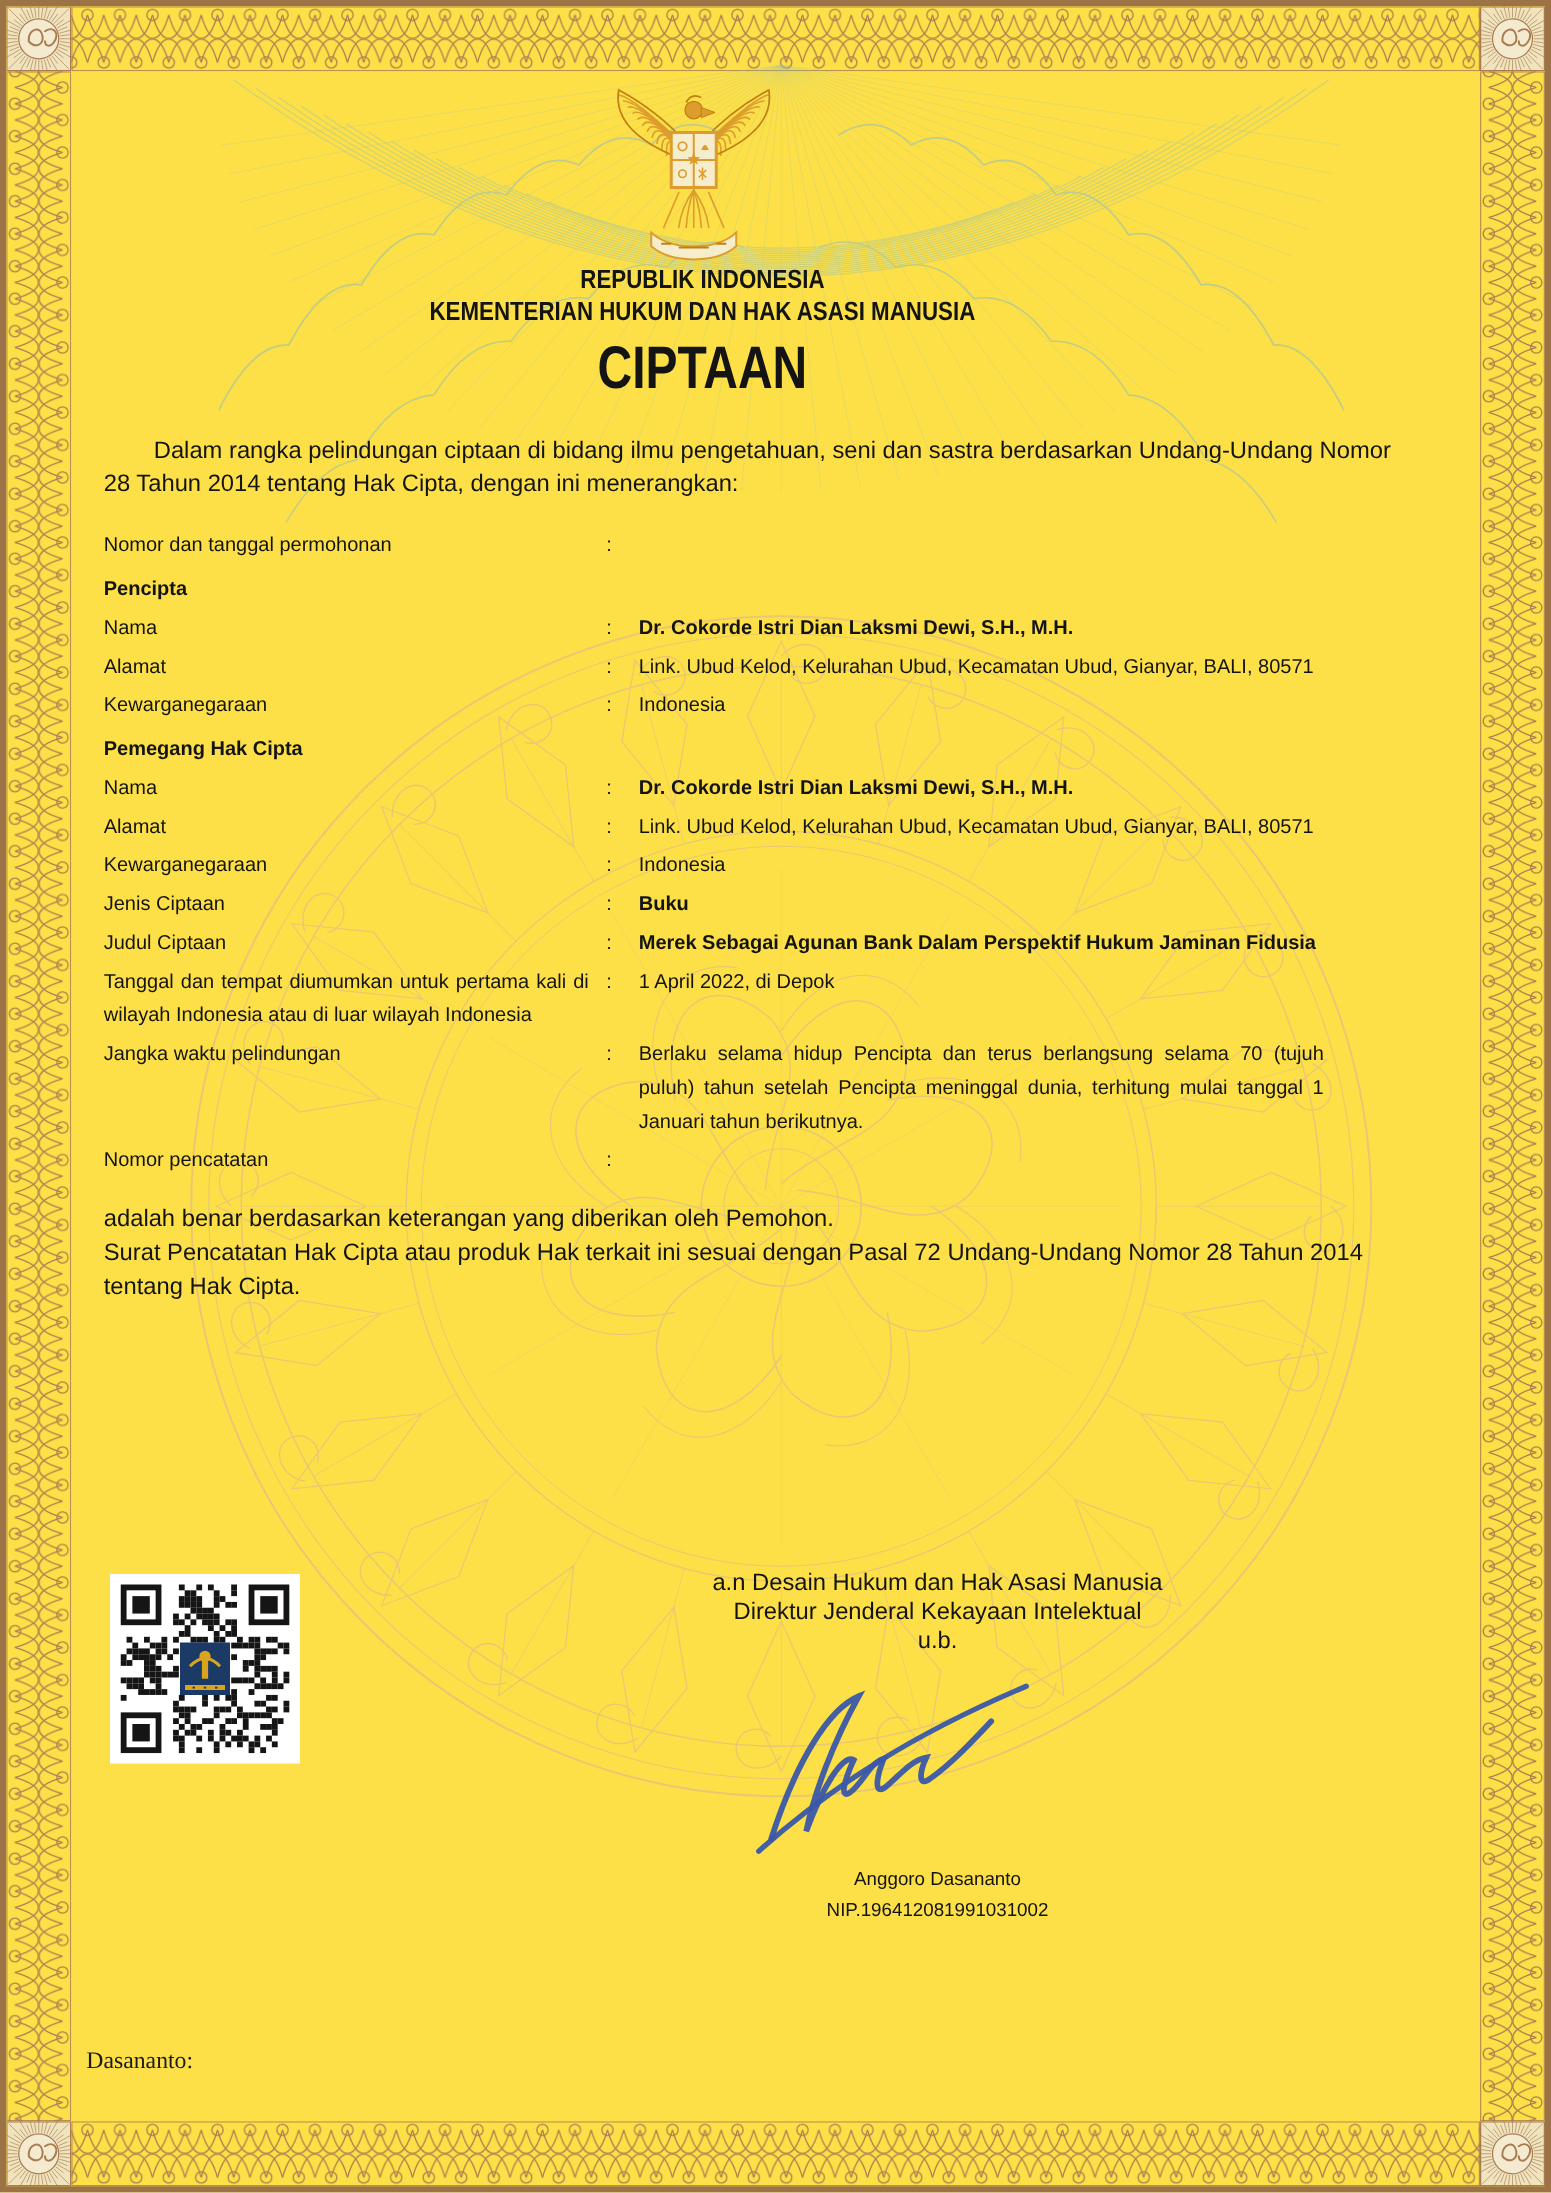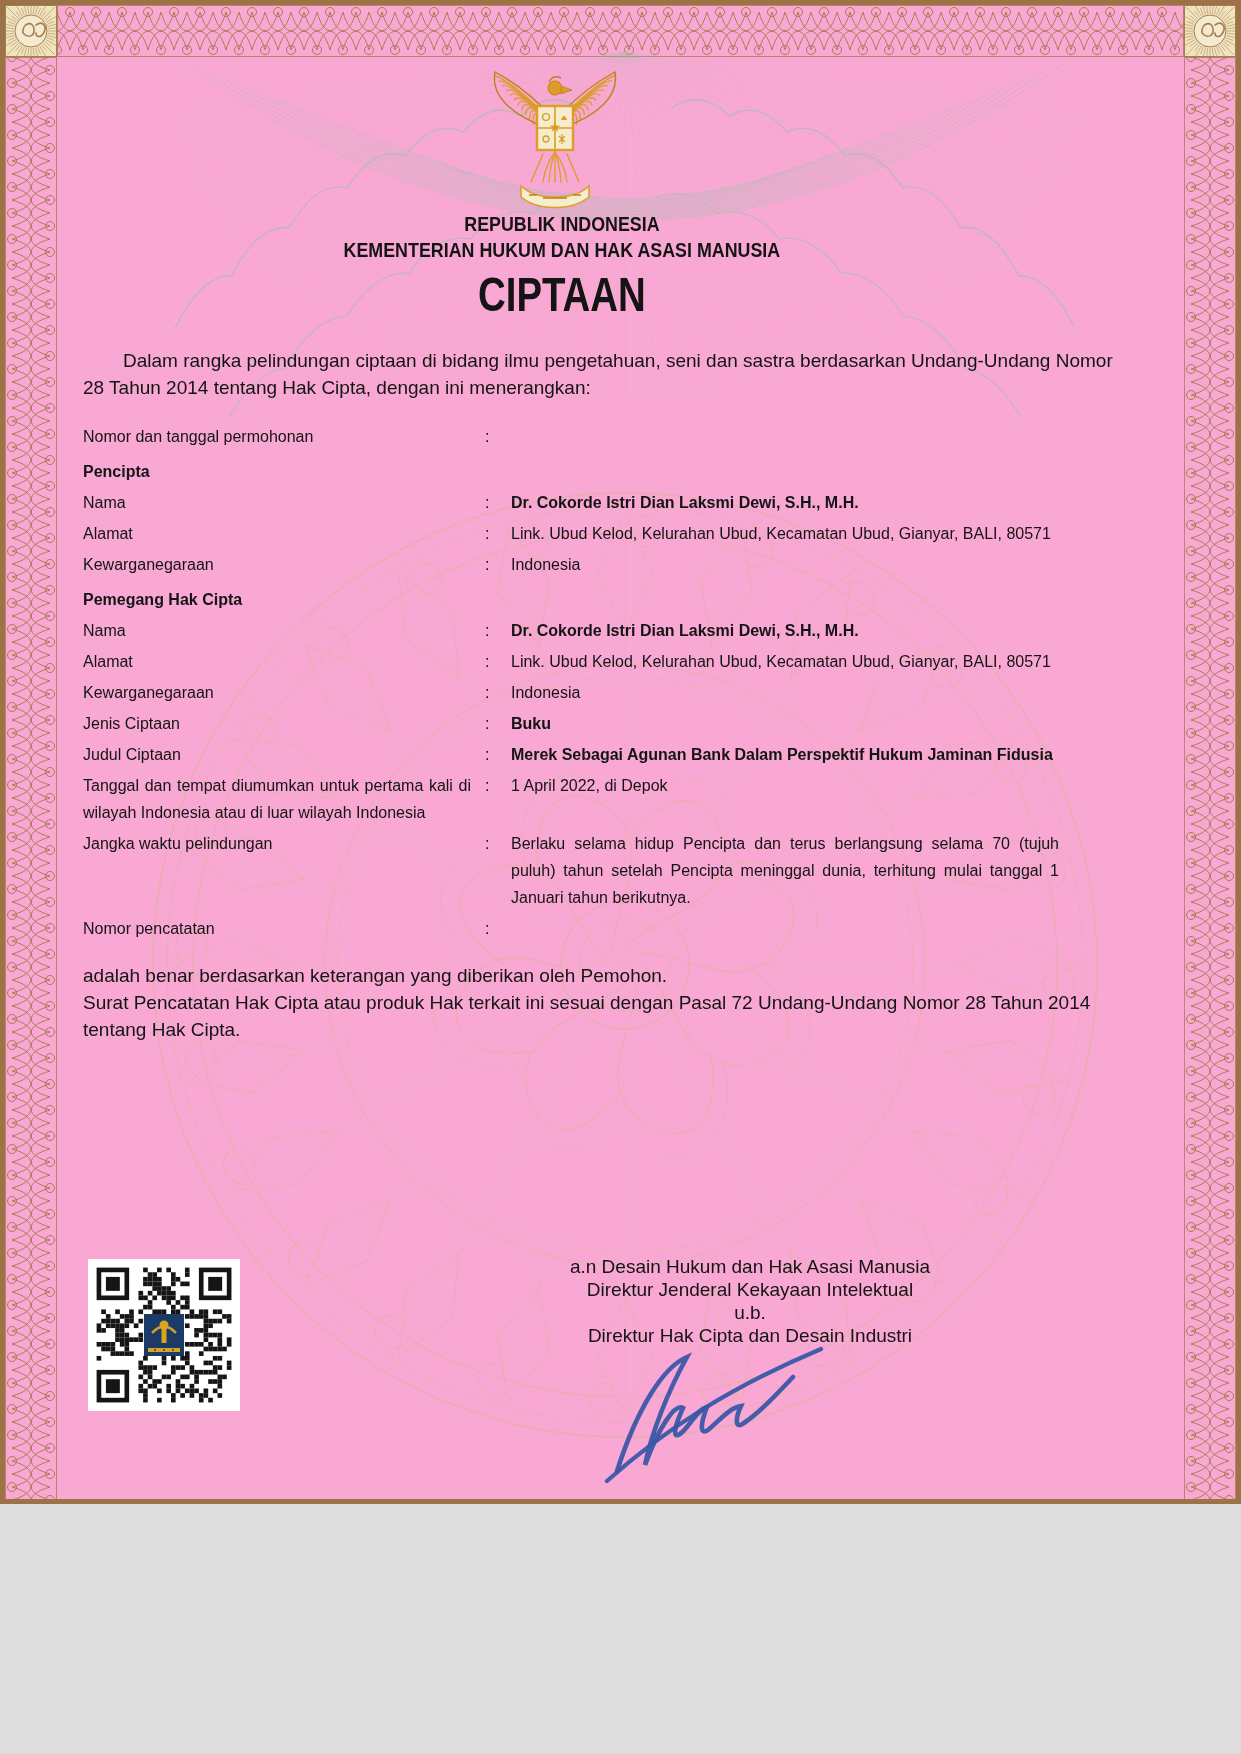--- a/index.html
+++ b/index.html
@@ -1,18 +1,18 @@
 <!DOCTYPE html>
 <html><head>
 <meta charset="utf-8">
 <style>
   html,body{margin:0;padding:0;background:#ddd;}
   .page{
-    position:relative;width:1241px;height:1504px;margin:0 auto;
-    background:#f9a8d4;box-sizing:border-box;border:5px solid #9c7247;
+    position:relative;width:1241px;height:1754px;margin:0 auto;
+    background:#fde047;box-sizing:border-box;border:5px solid #9c7247;
     font-family:"Liberation Sans",sans-serif;color:#141414;overflow:hidden;
   }
   .deco{position:absolute;}
   
   #strip-top{left:52px;top:0;width:1127px;height:52px;}
   #strip-bottom{left:52px;top:1692px;width:1127px;height:52px;}
   #strip-left{left:0;top:52px;width:52px;height:1640px;}
   #strip-right{left:1179px;top:52px;width:52px;height:1640px;}
   .corner{width:52px;height:52px;}
   #corner-tl{left:0;top:0;} #corner-tr{left:1179px;top:0;}
@@ -695,21 +695,20 @@
     <div class="closing">
       <div>adalah benar berdasarkan keterangan yang diberikan oleh Pemohon.</div>
       <div class="wrapline">Surat Pencatatan Hak Cipta atau produk Hak terkait ini sesuai dengan Pasal 72 Undang-Undang Nomor 28 Tahun 2014 tentang Hak Cipta.</div>
     </div>
   </div>
 
   <div class="sign-block">
     <div>a.n Desain Hukum dan Hak Asasi Manusia</div>
     <div>Direktur Jenderal Kekayaan Intelektual</div>
     <div>u.b.</div>
-    <div>Direktur Hak Cipta dan Desain Industri</div>
   </div>
 
   <svg class="deco" id="signature-svg" width="250" height="148" viewBox="0 0 250 148">
     <path d="M14,130 C34,68 60,26 84,16 C64,52 48,94 42,124 C56,86 72,62 80,67 C73,82 68,99 77,93 C87,86 93,69 104,66 C98,81 96,95 105,89 C116,80 126,67 138,65 C132,78 132,89 141,82 C158,70 172,55 190,36" fill="none" stroke="#3a57a8" stroke-width="4.6" stroke-linecap="round" opacity="0.95"></path>
     <path d="M4,140 C62,88 128,46 218,8" fill="none" stroke="#3a57a8" stroke-width="4.2" stroke-linecap="round" opacity="0.95"></path>
   </svg>
 
   <div class="sign-name-block">
     <div>Anggoro Dasananto</div>
     <div>NIP.196412081991031002</div>

